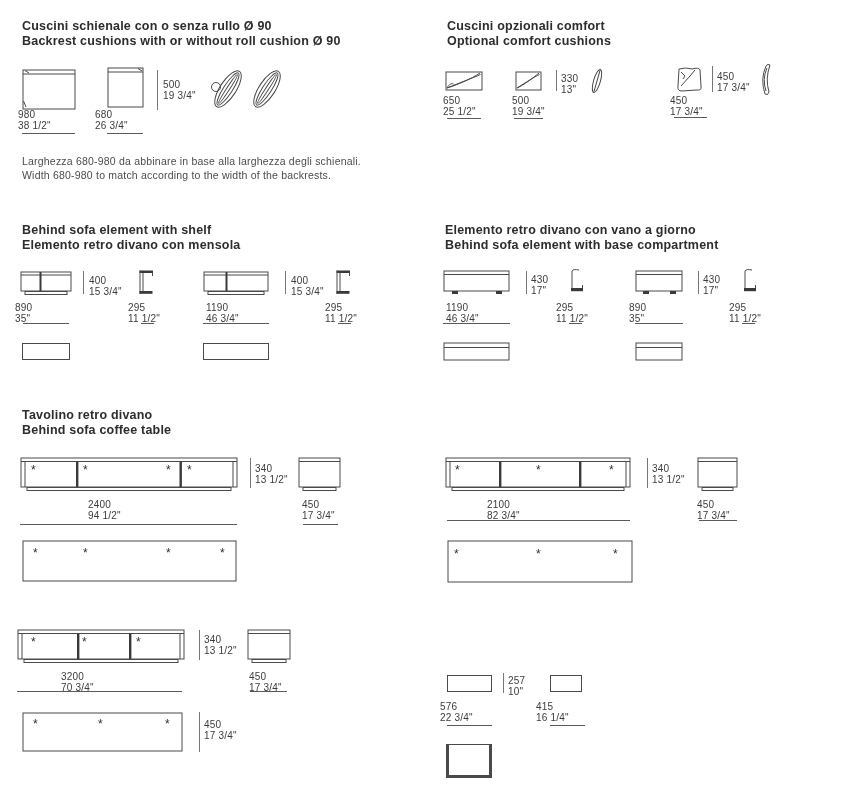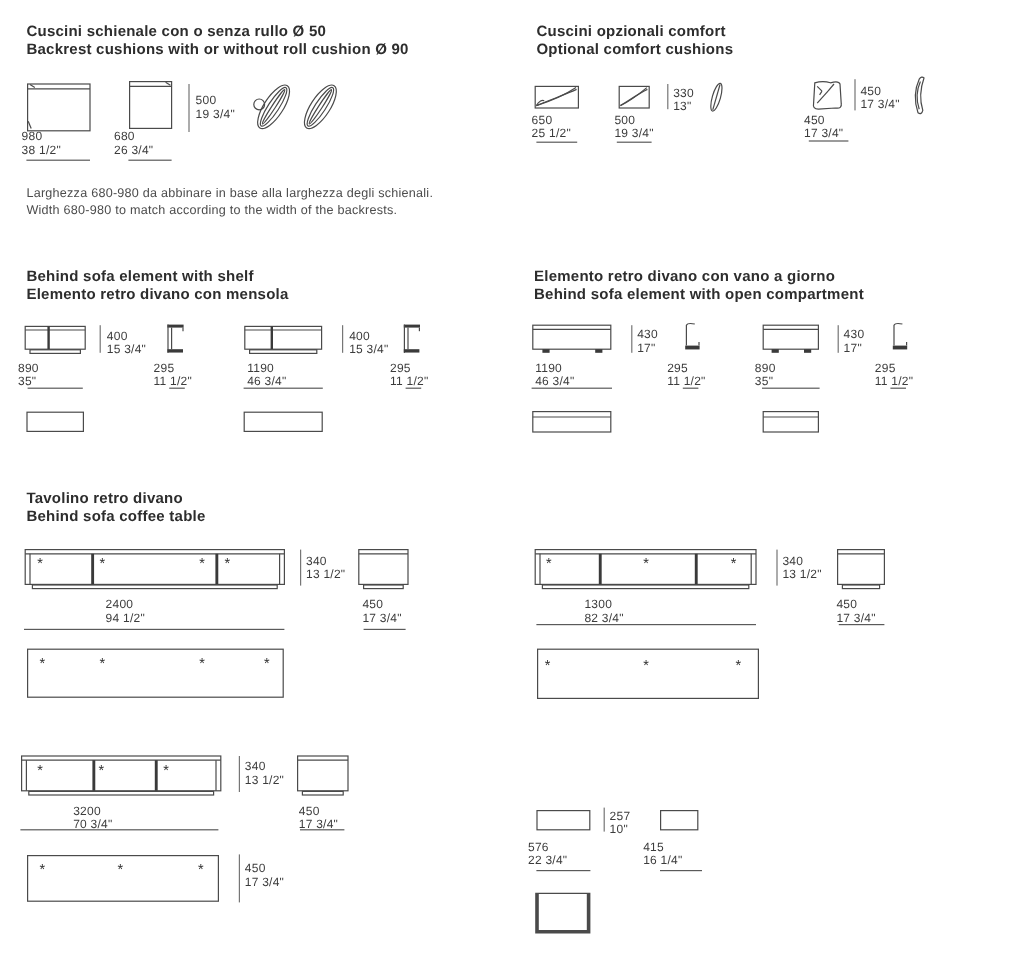--- a/index.html
+++ b/index.html
@@ -20,21 +20,21 @@
   .s2{stroke:#3a3a3a;stroke-width:2;fill:none;}
   .f{fill:#3a3a3a;stroke:none;}
   .ast{font-family:"Liberation Sans",sans-serif;font-size:12px;fill:#2f2f2f;}
 </style>
 </head>
 <body>
 
 <div id="page">
 
   <div class="h" style="left:22px;top:19px;">
-    <div>Cuscini schienale con o senza rullo Ø 50</div>
+    <div>Cuscini schienale con o senza rullo Ø 90</div>
     <div>Backrest cushions with or without roll cushion Ø 90</div>
   </div>
 
   <svg class="fig" style="left:22px;top:69px;" width="54" height="42">
     <rect class="s" x="1" y="1" width="52" height="39"></rect>
     <line class="s" x1="1" y1="5" x2="53" y2="5"></line>
     <path class="s" d="M1.5,32 L4,38"></path>
     <path class="s" d="M3,1.5 L7,4"></path>
   </svg>
   <svg class="fig" style="left:107px;top:67px;" width="38" height="42">
@@ -214,21 +214,21 @@
     <div>295</div>
     <div>11 1/2"</div>
   </div>
   <div class="uline" style="left:338px;top:323px;width:13px"></div>
 
   <div class="box" style="left:22px;top:343px;width:48px;height:17px"></div>
   <div class="box" style="left:203px;top:343px;width:66px;height:17px"></div>
 
   <div class="h" style="left:445px;top:223px;">
     <div>Elemento retro divano con vano a giorno</div>
-    <div>Behind sofa element with open compartment</div>
+    <div>Behind sofa element with base compartment</div>
   </div>
 
   <svg class="fig" style="left:443px;top:270px;" width="67" height="27">
     <rect class="s" x="1" y="1" width="65" height="20"></rect>
     <line class="s" x1="1" y1="4.5" x2="66" y2="4.5"></line>
     <rect class="f" x="9" y="21" width="6" height="3"></rect>
     <rect class="f" x="53" y="21" width="6" height="3"></rect>
   </svg>
   <div class="vline" style="left:526px;top:271px;height:23px"></div>
   <div class="dim l" style="left:531px;top:274px;">
@@ -357,21 +357,21 @@
     <div>340</div>
     <div>13 1/2"</div>
   </div>
   <svg class="fig" style="left:697px;top:457px;" width="41" height="37">
     <rect class="s" x="1" y="1" width="39" height="29"></rect>
     <line class="s" x1="1" y1="4.5" x2="40" y2="4.5"></line>
     <rect class="s" x="5" y="30.5" width="31" height="3"></rect>
   </svg>
 
   <div class="dim" style="left:487px;top:499px;width:80px">
-    <div>1300</div>
+    <div>2100</div>
     <div>82 3/4"</div>
   </div>
   <div class="uline" style="left:447px;top:520px;width:183px"></div>
 
   <div class="dim" style="left:697px;top:499px;width:40px">
     <div>450</div>
     <div>17 3/4"</div>
   </div>
   <div class="uline" style="left:699px;top:520px;width:38px"></div>
 

